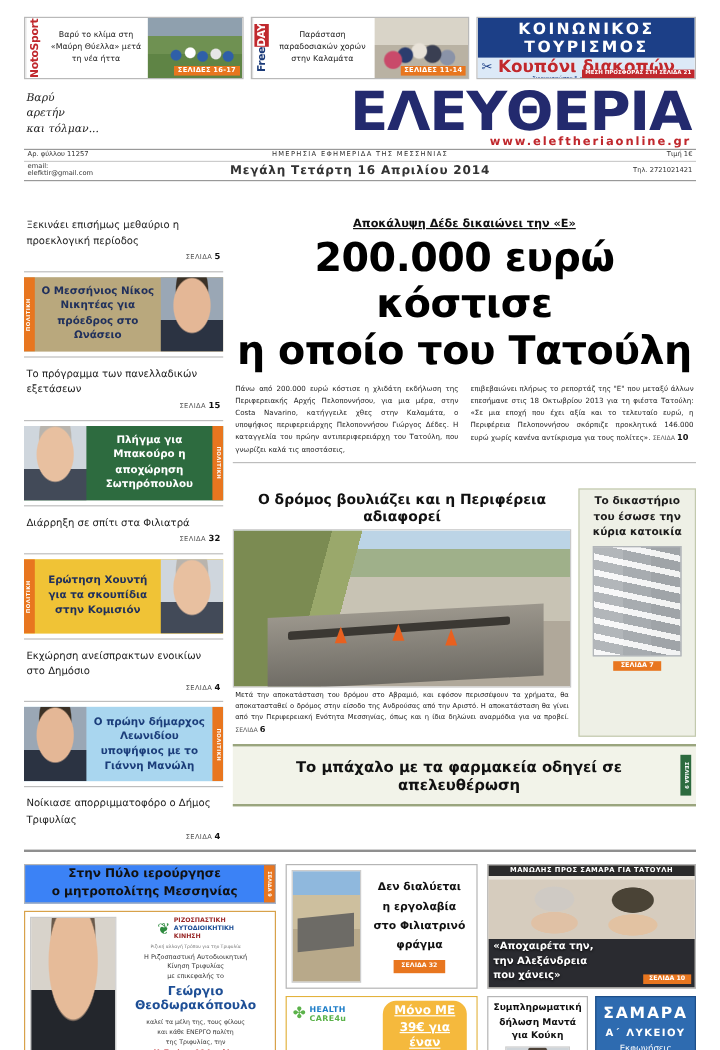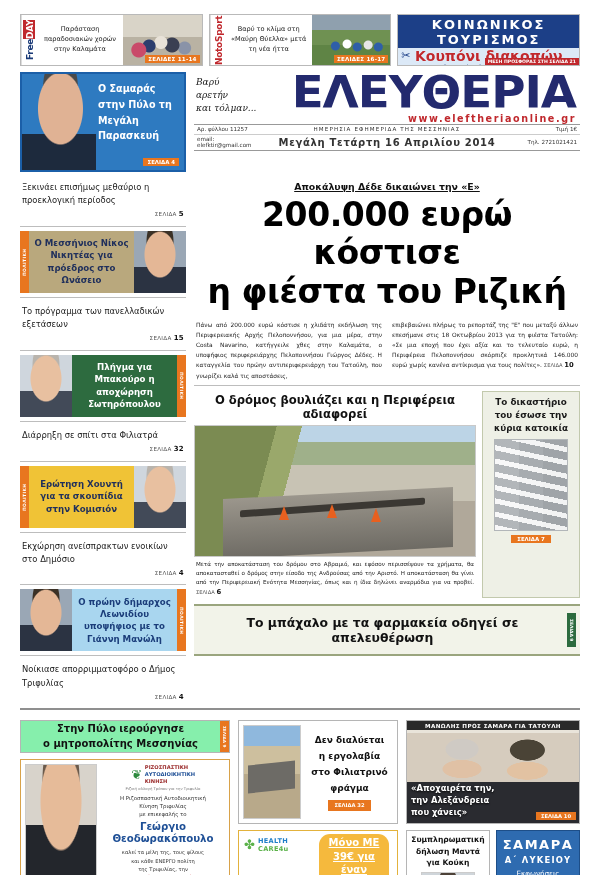--- a/index.html
+++ b/index.html
@@ -145,21 +145,21 @@
   .kicker { text-align: center; font-size: 9.4px; font-weight: bold; color: #111;
             text-decoration: underline; padding: 3px 0 2px 0; }
   .headline { text-align: center; font-weight: bold; color: #000; font-size: 33px;
               line-height: 1.16; letter-spacing: -.4px; padding: 2px 0 4px 0; }
   .lead { display: flex; gap: 10px; padding: 5px 2px 4px 2px; border-bottom: 1px solid #bdbdbd; }
   .lead p { flex: 1; font-size: 5.9px; line-height: 1.72; color: #222; text-align: justify; }
   .lead .pg { color: #555; font-size: 5.2px; }
   .lead .pg b { color: #111; font-size: 6.8px; }
 
   
-  .feature { display: flex; gap: 6px; padding-top: 5px; }
+  .feature { display: flex; gap: 6px; padding-top: 5px; margin-top: 16px; }
   .feat-main { flex: 1; }
   .feat-title { font-size: 11.6px; font-weight: bold; color: #111; text-align:center; padding: 2px 0 4px 0; }
   .feat-photo { height: 132px; position: relative; overflow: hidden; border: 1px solid #c9c9c9; }
   .road {
     position:absolute; inset:0;
     background:
       linear-gradient(105deg, #7b8b52 0 26%, #9aa86b 26% 34%, transparent 34%),
       linear-gradient(#bcd4e6 0 12%, #9fb08a 12% 30%, #c8c3b4 30% 58%, #b0a89a 58% 100%);
   }
   .road::after {
@@ -201,21 +201,21 @@
   .pharm .t { flex:1; text-align:center; font-size: 12.4px; font-weight: bold; color:#111; }
   .pharm .tag { width: 9px; height: 34px; background:#2d6b3f; color:#fff; font-size:4.4px; font-weight:bold;
                 writing-mode: vertical-rl; display:flex; align-items:center; justify-content:center; }
 
   
   .lower { display:flex; gap: 8px; padding: 6px 14px 8px 14px; }
   .low-left { width: 210px; }
   .low-mid { width: 160px; }
   .low-right { flex:1; }
 
-  .banner-line { border:1px solid #b5b5b5; display:flex; align-items:center; height: 33px; background:#86efac; }
+  .banner-line { border:1px solid #b5b5b5; display:flex; align-items:center; height: 33px; background:#3b82f6; }
   .banner-line .t { flex:1; text-align:center; font-size:10px; font-weight:bold; color:#111; line-height:1.45; }
   .banner-line .tag { width:9px; height:100%; background:#e8761f; color:#fff; font-size:4.2px; font-weight:bold;
                       writing-mode:vertical-rl; display:flex; align-items:center; justify-content:center; }
 
   .ad-box { border:1px solid #d8a24a; background:#fff; margin-top:6px; display:flex; padding:4px; gap:4px; }
   .ad-photo { width: 72px; height: 122px;
     background:
       radial-gradient(ellipse at 50% 30%, #e6bb99 0 20px, transparent 21px),
       radial-gradient(ellipse at 50% 13%, #6b5a4b 0 18px, transparent 19px),
       linear-gradient(#d8d3cb 0 50%, #23262c 50% 100%);
@@ -288,61 +288,56 @@
   .sep-rule { border-top: 2px solid #8f8f8f; margin: 4px 14px; }
 </style>
 </head>
 <body>
 
 <div class="page">
 
   <div class="top-strip">
 
     <div class="tad">
-      <div class="tad-brand">
-        <span>Free</span>
-          <span class="hl">DAY</span>
-      </div>
-      <div class="tad-txt">Παράσταση παραδοσιακών χορών στην Καλαμάτα</div>
-      <div class="tad-photo">
-        <div class="ph-gym"></div>
-        <span class="tad-page">ΣΕΛΙΔΕΣ 11-14</span>
-      </div>
-    </div>
-
-    <div class="tad">
       <div class="tad-brand red">NotoSport</div>
       <div class="tad-txt">Βαρύ το κλίμα στη «Μαύρη Θύελλα» μετά τη νέα ήττα</div>
       <div class="tad-photo">
         <div class="ph-field"></div>
         <span class="tad-page">ΣΕΛΙΔΕΣ 16-17</span>
+      </div>
+    </div>
+
+    <div class="tad">
+      <div class="tad-brand">
+        <span>Free</span>
+          <span class="hl">DAY</span>
+      </div>
+      <div class="tad-txt">Παράσταση παραδοσιακών χορών στην Καλαμάτα</div>
+      <div class="tad-photo">
+        <div class="ph-gym"></div>
+        <span class="tad-page">ΣΕΛΙΔΕΣ 11-14</span>
       </div>
     </div>
 
     <div class="tad">
       <div class="tad-coupon">
         <div class="cp-hdr">ΚΟΙΝΩΝΙΚΟΣ ΤΟΥΡΙΣΜΟΣ</div>
         <div class="cp-title">Κουπόνι διακοπών</div>
         <div class="cp-sub">Συγκεντρώστε 5 και φέρτε τα στην "Ε"</div>
         <div class="cp-sub">για να πάρετε το δελτίο με το οποίο θα κάνετε κράτηση</div>
         <div class="cp-sub">σε ένα από τα ξενοδοχεία του προγράμματος</div>
         <div class="cp-date">Ισχύει έως 31/12/2014</div>
         <span class="cp-scissor">✂</span>
         <span class="cp-foot">ΜΕΣΗ ΠΡΟΣΦΟΡΑΣ ΣΤΗ ΣΕΛΙΔΑ 21</span>
       </div>
     </div>
   </div>
 
   <div class="masthead">
 
-    <div class="mh-left">
-      <div class="face"></div>
-      <div class="mtxt">Ο Σαμαράς στην Πύλο τη Μεγάλη Παρασκευή</div>
-      <span class="mpage">ΣΕΛΙΔΑ 4</span>
-    </div>
 
     <div class="mh-right">
       <div class="mh-script">
         <div>Βαρύ</div>
         <div>αρετήν</div>
         <div>και τόλμαν...</div>
       </div>
       <div class="logo">
         <span class="word">ΕΛΕΥΘΕΡΙΑ</span>
         <div class="url">www.eleftheriaonline.gr</div>
@@ -430,21 +425,21 @@
         <span>Νοίκιασε απορριμματοφόρο ο Δήμος Τριφυλίας</span>
         <span class="pg"><span>ΣΕΛΙΔΑ</span> <b>4</b></span>
       </div>
     </div>
 
     <div class="col-main">
 
       <div class="kicker">Αποκάλυψη Δέδε δικαιώνει την «Ε»</div>
       <div class="headline">
         <div>200.000 ευρώ κόστισε</div>
-        <div>η φιέστα του Ριζική</div>
+        <div>η οποίο του Τατούλη</div>
       </div>
 
       <div class="lead">
         <p>Πάνω από 200.000 ευρώ κόστισε η χλιδάτη εκδήλωση της Περιφερειακής Αρχής Πελοποννήσου, για μια μέρα, στην Costa Navarino, κατήγγειλε χθες στην Καλαμάτα, ο υποψήφιος περιφερειάρχης Πελοποννήσου Γιώργος Δέδες. Η καταγγελία του πρώην αντιπεριφερειάρχη του Τατούλη, που γνωρίζει καλά τις αποστάσεις,</p>
         <p><span>επιβεβαιώνει πλήρως το ρεπορτάζ της "Ε" που μεταξύ άλλων επεσήμανε στις 18 Οκτωβρίου 2013 για τη φιέστα Τατούλη: «Σε μια εποχή που έχει αξία και το τελευταίο ευρώ, η Περιφέρεια Πελοποννήσου σκόρπιζε προκλητικά 146.000 ευρώ χωρίς κανένα αντίκρισμα για τους πολίτες».</span>
           <span class="pg"><span>ΣΕΛΙΔΑ</span> <b>10</b></span>
         </p>
       </div>
 
       <div class="feature">

